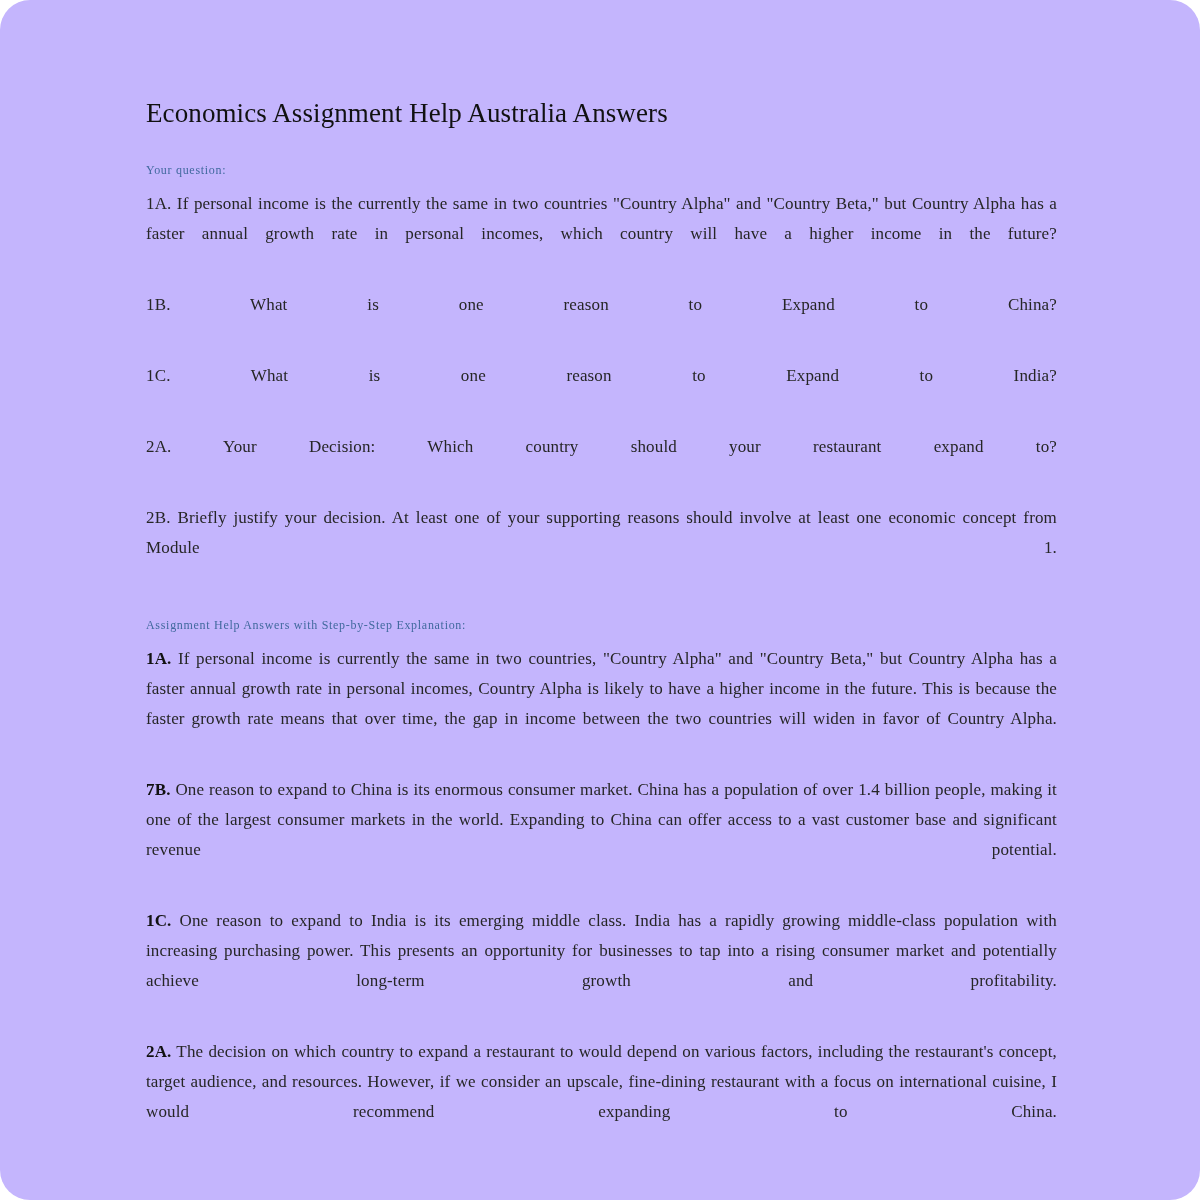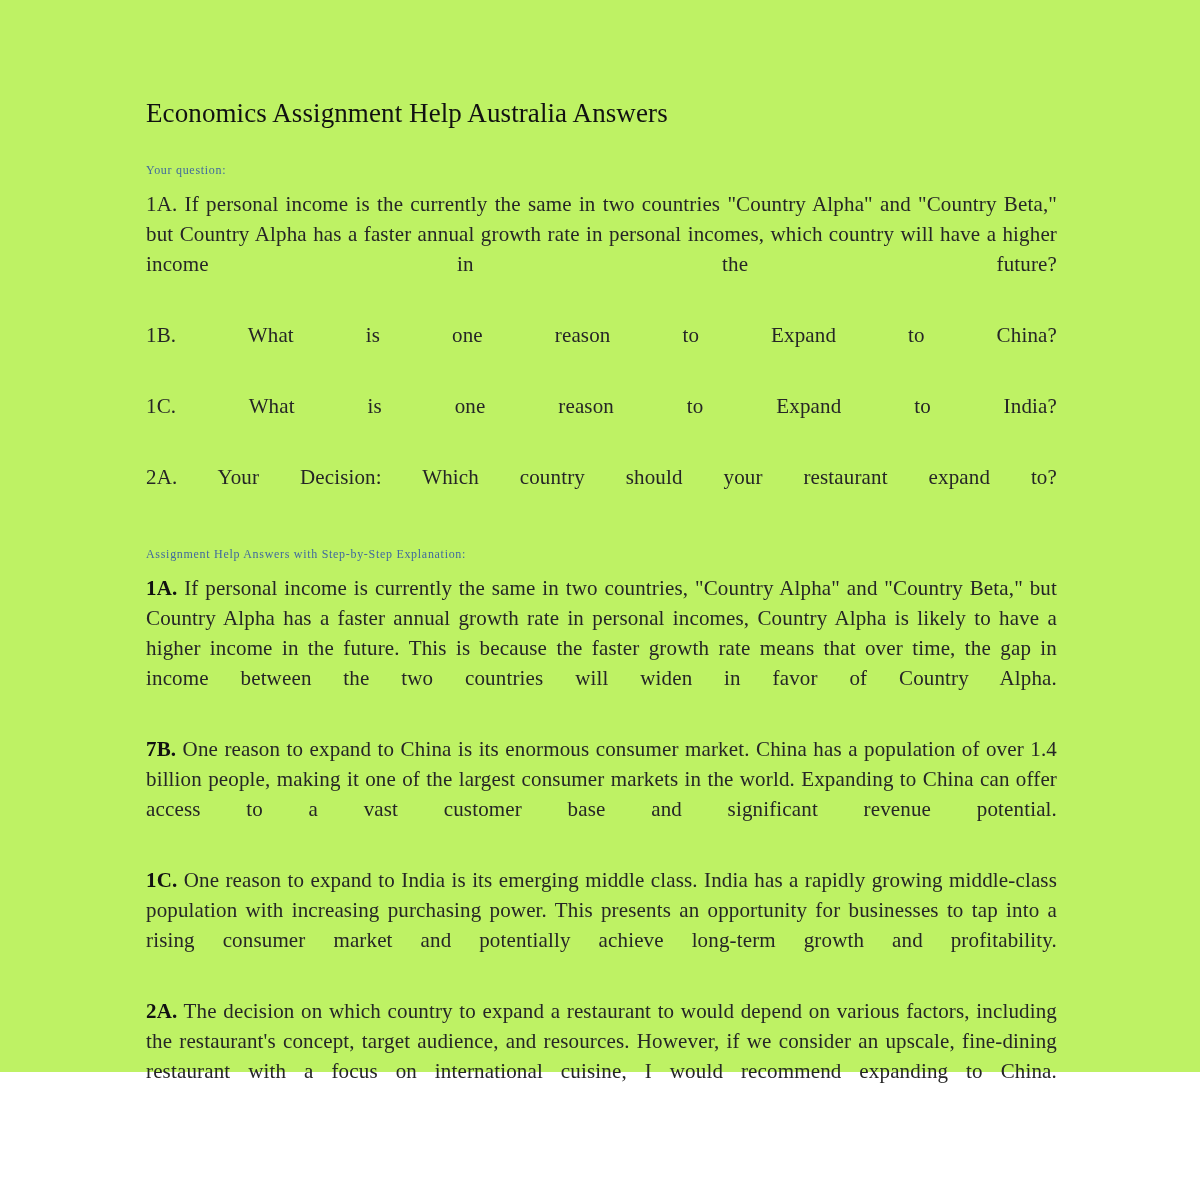--- a/index.html
+++ b/index.html
@@ -13,23 +13,24 @@
     height: 1200px;
     overflow: hidden;
     font-family: "Liberation Serif", "DejaVu Serif", serif;
     color: #222222;
     -webkit-font-smoothing: antialiased;
   }
 
   .page {
     position: relative;
     width: 1200px;
-    height: 1072px;
-    background: #bef264;
+    height: 1200px;
+    background: #c4b5fd;
     box-sizing: border-box;
+    border-radius: 30px;
   }
 
   .content {
     position: absolute;
     left: 146px;
     top: 96px;
     width: 911px;
   }
 
   .doc-title {
@@ -52,21 +53,21 @@
     letter-spacing: 0.7px;
     margin: 0 0 5px 0;
   }
 
   .section-heading.second {
     margin-top: 18px;
   }
 
   p.body-para {
     font-family: "Liberation Serif", "DejaVu Serif", serif;
-    font-size: 21px;
+    font-size: 17px;
     line-height: 30px;
     color: #262626;
     text-align: justify;
     text-justify: inter-word;
     margin: 0 0 11px 0;
     letter-spacing: 0.15px;
     word-spacing: 0.2px;
   }
 
   p.body-para:last-child {
@@ -104,20 +105,23 @@
     </p>
 
     <p class="body-para">
       <span class="para-label"></span><span>1C. What is one reason to Expand to India?</span>
     </p>
 
     <p class="body-para">
       <span class="para-label"></span><span>2A. Your Decision: Which country should your restaurant expand to?</span>
     </p>
 
+    <p class="body-para">
+      <span class="para-label"></span><span>2B. Briefly justify your decision. At least one of your supporting reasons should involve at least one economic concept from Module 1.</span>
+    </p>
 
     <h2 class="section-heading second">Assignment Help Answers with Step-by-Step Explanation:</h2>
 
     <p class="body-para">
       <span class="para-label">1A.</span><span> If personal income is currently the same in two countries, "Country Alpha" and "Country Beta," but Country Alpha has a faster annual growth rate in personal incomes, Country Alpha is likely to have a higher income in the future. This is because the faster growth rate means that over time, the gap in income between the two countries will widen in favor of Country Alpha.</span>
     </p>
 
     <p class="body-para">
       <span class="para-label">7B.</span><span> One reason to expand to China is its enormous consumer market. China has a population of over 1.4 billion people, making it one of the largest consumer markets in the world. Expanding to China can offer access to a vast customer base and significant revenue potential.</span>
     </p>

